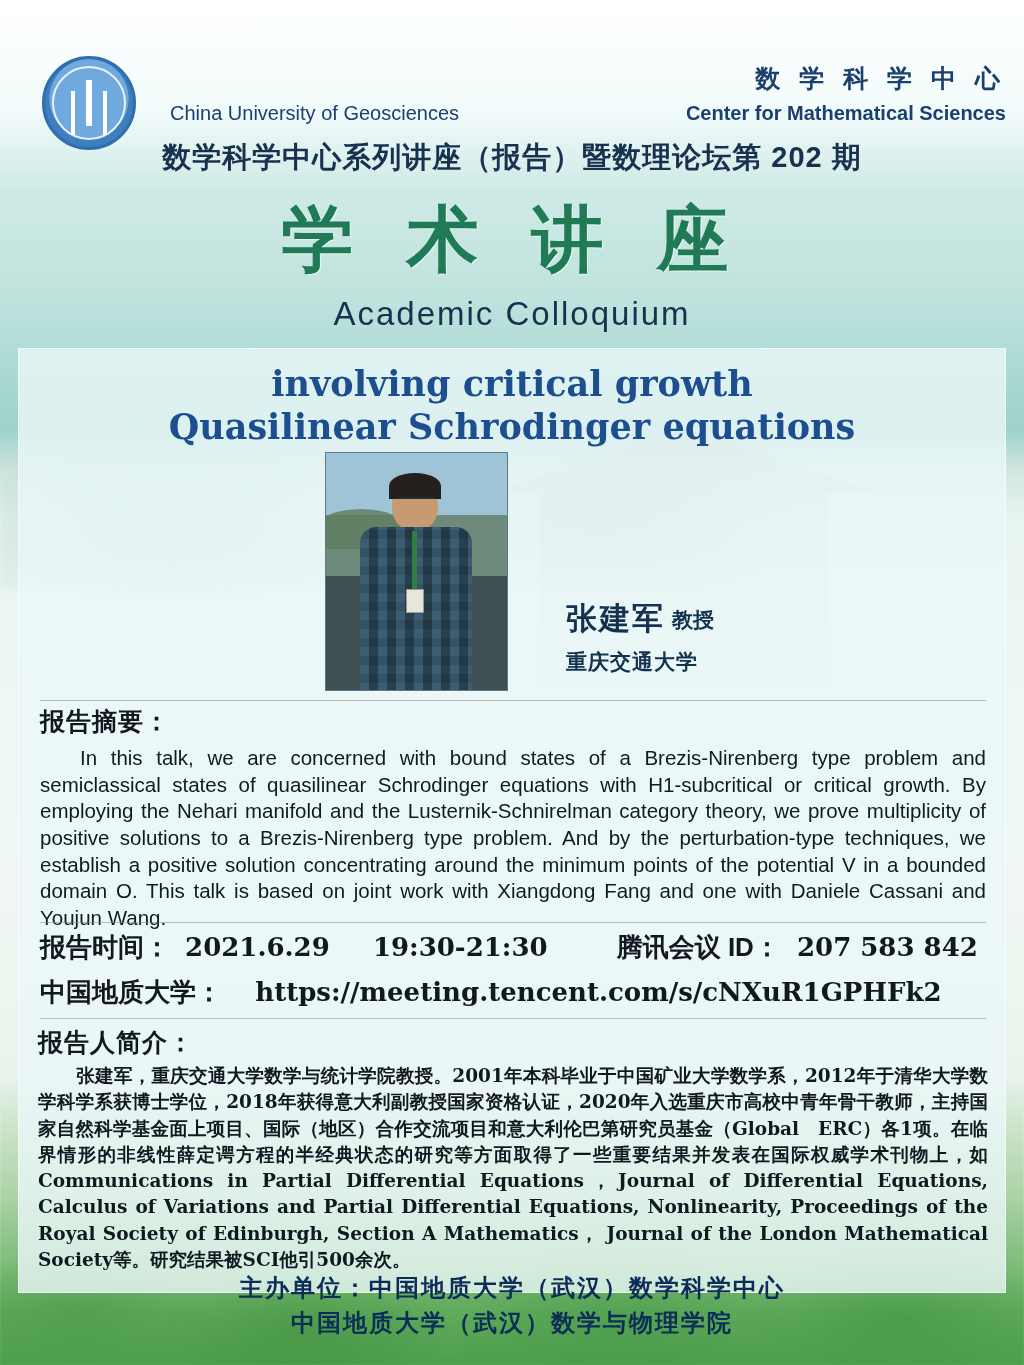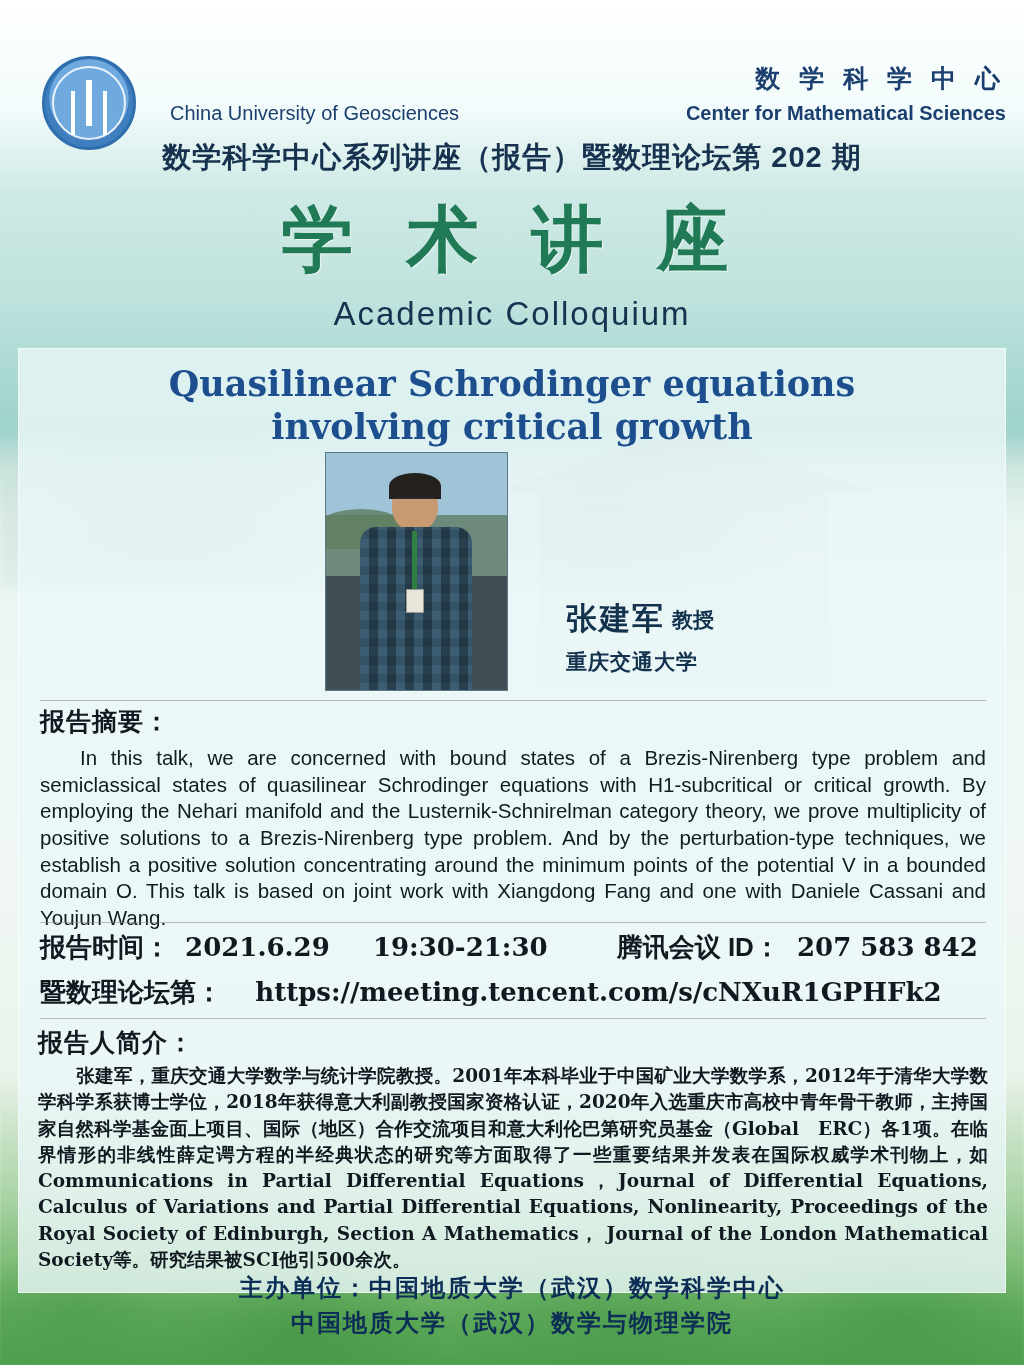--- a/index.html
+++ b/index.html
@@ -198,22 +198,22 @@
     <div class="ctr-cn">数 学 科 学 中 心</div>
     <div class="ctr-en">Center for Mathematical Sciences</div>
   </div>
 
   <div class="series-title">数学科学中心系列讲座（报告）暨数理论坛第 202 期</div>
   <div class="big-cn">学 术 讲 座</div>
   <div class="big-en">Academic  Colloquium</div>
 
   <div class="panel">
     <div class="talk-title">
+      <div>involving critical growth</div>
       <div>Quasilinear Schrodinger equations</div>
-      <div>involving critical growth</div>
     </div>
   </div>
 
   <div class="photo">
     <div class="hill"></div>
     <div class="head"></div>
     <div class="hair"></div>
     <div class="glasses"></div>
     <div class="body"></div>
     <div class="lanyard"></div>
@@ -230,21 +230,21 @@
 
   <div class="rule" style="left:40px;top:922px;width:946px;"></div>
   <div class="info-line" style="left:40px;top:930px;">
     <span class="lbl">报告时间：</span>
     <span style="margin-left:6px;">2021.6.29</span>
     <span style="margin-left:34px;">19:30-21:30</span>
     <span class="lbl" style="margin-left:60px;">腾讯会议 ID：</span>
     <span style="margin-left:8px;">207 583 842</span>
   </div>
   <div class="link-line">
-    <span>暨数理论坛第：</span>
+    <span>中国地质大学：</span>
     <span class="url">https://meeting.tencent.com/s/cNXuR1GPHFk2</span>
   </div>
 
   <div class="rule" style="left:40px;top:1018px;width:946px;"></div>
   <div class="sec-label" style="left:38px;top:1026px;">报告人简介：</div>
   <div class="bio"><span class="ind"></span><span>张建军，重庆交通大学数学与统计学院教授。2001年本科毕业于中国矿业大学数学系，2012年于清华大学数学科学系获博士学位，2018年获得意大利副教授国家资格认证，2020年入选重庆市高校中青年骨干教师，主持国家自然科学基金面上项目、国际（地区）合作交流项目和意大利伦巴第研究员基金（Global　ERC）各1项。在临界情形的非线性薛定谔方程的半经典状态的研究等方面取得了一些重要结果并发表在国际权威学术刊物上，如Communications in Partial Differential Equations，Journal of Differential Equations, Calculus of Variations and Partial Differential Equations, Nonlinearity, Proceedings of the Royal Society of Edinburgh, Section A Mathematics， Journal of the London Mathematical Society等。研究结果被SCI他引500余次。</span></div>
 
   <div class="footer">
     <div class="f1">主办单位：中国地质大学（武汉）数学科学中心</div>
     <div>中国地质大学（武汉）数学与物理学院</div>

